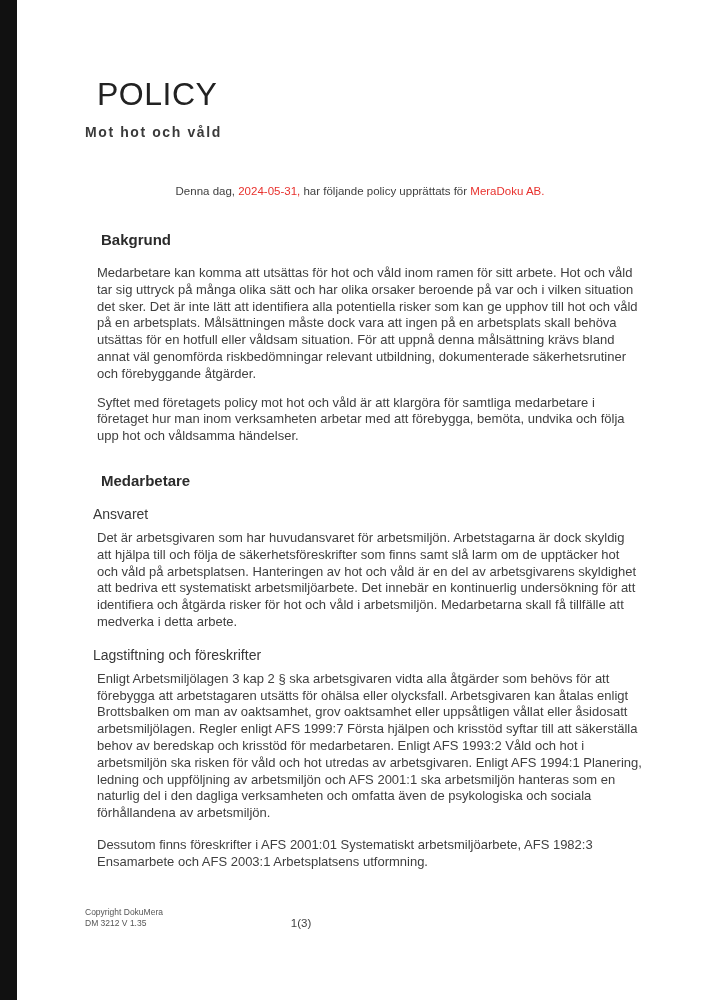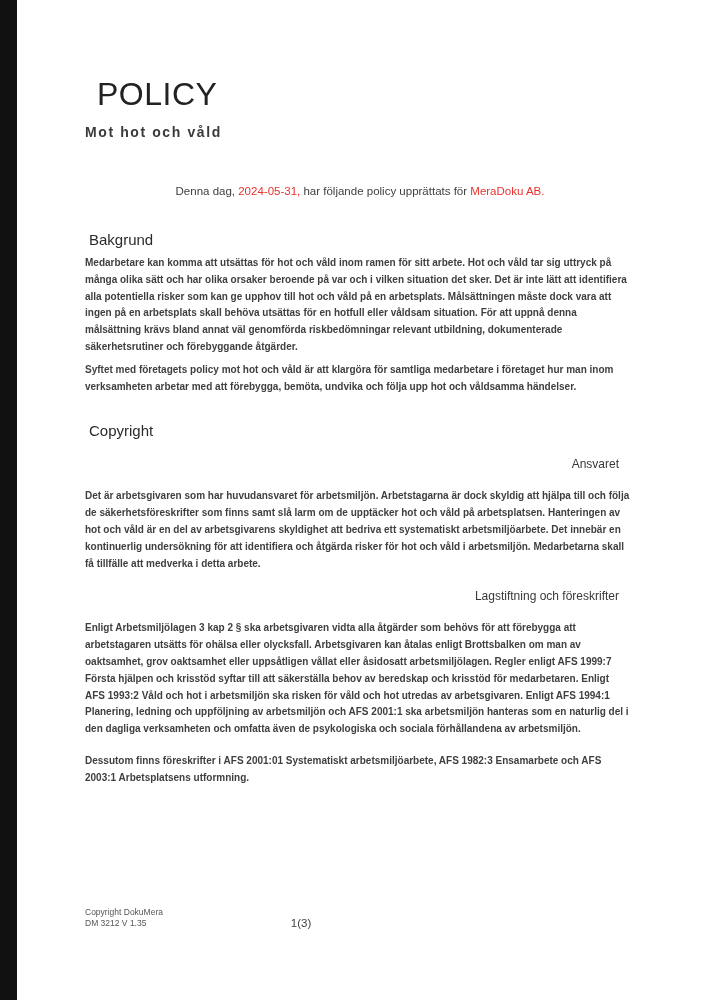--- a/index.html
+++ b/index.html
@@ -50,45 +50,43 @@
     margin-top: 44px;
     font-size: 11.5px;
     line-height: 15px;
     color: #3f3f3f;
     text-align: center;
   }
   .red-field {
     color: var(--accent-red, #e8312d);
   }
   h2.section-heading {
-    margin: 4px;
+    margin: 16px;
     margin-top: 31px;
     font-size: 15px;
-    font-weight: 400;
+    font-weight: 700;
     line-height: 19px;
     color: #2b2b2b;
   }
   h2.gap-lg { margin-top: 26px; }
   h3.sub-heading {
-    margin: 16px;
+    margin: 8px;
     margin-top: 17px;
-    font-size: 12px;
+    font-size: 14px;
     font-weight: 400;
     line-height: 15px;
     color: #383838;
-    text-align: right;
   }
   p.body-text {
-    margin: 0;
+    margin: 12px;
     margin-top: 6px;
-    font-size: 10px;
+    font-size: 13px;
     line-height: 16.8px;
     color: #3f3f3f;
     width: 545px;
-    font-weight: bold;
   }
   p.standalone {
     margin-top: 15px;
   }
   .page-number {
     position: absolute;
     top: 917px;
     left: 0;
     width: 602px;
     text-align: center;
@@ -114,21 +112,21 @@
   <h1 class="doc-title">POLICY</h1>
   <div class="doc-subtitle">Mot hot och våld</div>
 
   <p class="intro-line"><span>Denna dag, </span><span class="red-field">2024-05-31,</span><span> har följande policy upprättats för </span><span class="red-field">MeraDoku AB.</span></p>
 
   <h2 class="section-heading">Bakgrund</h2>
   <p class="body-text">Medarbetare kan komma att utsättas för hot och våld inom ramen för sitt arbete. Hot och våld tar sig uttryck på många olika sätt och har olika orsaker beroende på var och i vilken situation det sker. Det är inte lätt att identifiera alla potentiella risker som kan ge upphov till hot och våld på en arbetsplats. Målsättningen måste dock vara att ingen på en arbetsplats skall behöva utsättas för en hotfull eller våldsam situation. För att uppnå denna målsättning krävs bland annat väl genomförda riskbedömningar relevant utbildning, dokumenterade säkerhetsrutiner och förebyggande åtgärder.</p>
 
   <p class="body-text">Syftet med företagets policy mot hot och våld är att klargöra för samtliga medarbetare i företaget hur man inom verksamheten arbetar med att förebygga, bemöta, undvika och följa upp hot och våldsamma händelser.</p>
 
-  <h2 class="section-heading gap-lg">Copyright</h2>
+  <h2 class="section-heading gap-lg">Medarbetare</h2>
 
   <h3 class="sub-heading">Ansvaret</h3>
   <p class="body-text">Det är arbetsgivaren som har huvudansvaret för arbetsmiljön. Arbetstagarna är dock skyldig att hjälpa till och följa de säkerhetsföreskrifter som finns samt slå larm om de upptäcker hot och våld på arbetsplatsen. Hanteringen av hot och våld är en del av arbetsgivarens skyldighet att bedriva ett systematiskt arbetsmiljöarbete. Det innebär en kontinuerlig undersökning för att identifiera och åtgärda risker för hot och våld i arbetsmiljön. Medarbetarna skall få tillfälle att medverka i detta arbete.</p>
 
   <h3 class="sub-heading">Lagstiftning och föreskrifter</h3>
   <p class="body-text">Enligt Arbetsmiljölagen 3 kap 2 § ska arbetsgivaren vidta alla åtgärder som behövs för att förebygga att arbetstagaren utsätts för ohälsa eller olycksfall. Arbetsgivaren kan åtalas enligt Brottsbalken om man av oaktsamhet, grov oaktsamhet eller uppsåtligen vållat eller åsidosatt arbetsmiljölagen. Regler enligt AFS 1999:7 Första hjälpen och krisstöd syftar till att säkerställa behov av beredskap och krisstöd för medarbetaren. Enligt AFS 1993:2 Våld och hot i arbetsmiljön ska risken för våld och hot utredas av arbetsgivaren. Enligt AFS 1994:1 Planering, ledning och uppföljning av arbetsmiljön och AFS 2001:1 ska arbetsmiljön hanteras som en naturlig del i den dagliga verksamheten och omfatta även de psykologiska och sociala förhållandena av arbetsmiljön.</p>
   <p class="body-text standalone">Dessutom finns föreskrifter i AFS 2001:01 Systematiskt arbetsmiljöarbete, AFS 1982:3 Ensamarbete och AFS 2003:1 Arbetsplatsens utformning.</p>
 
 </div>
 

